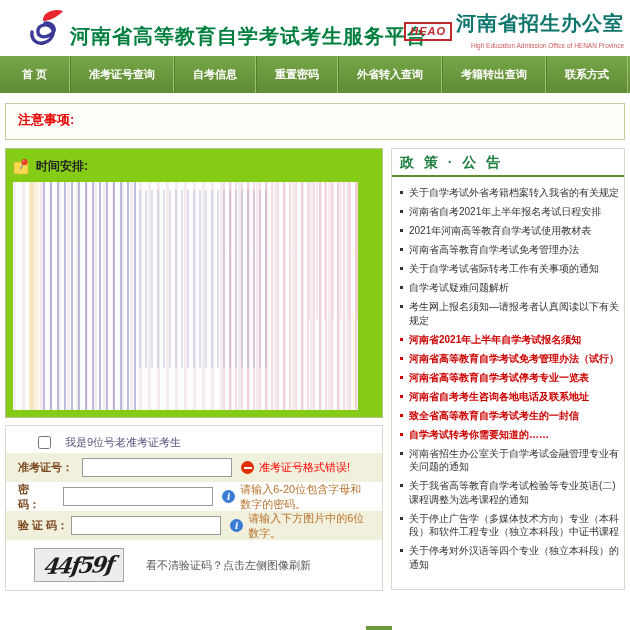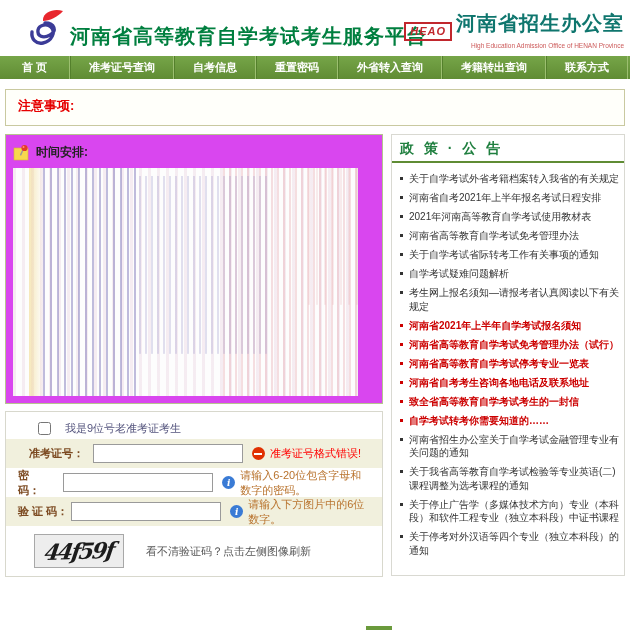--- a/index.html
+++ b/index.html
@@ -10,37 +10,37 @@
   .brand { position:absolute; left:28px; top:8px; display:flex; align-items:flex-end; }
   .brand svg { margin-right:6px; }
   .site-title { color:#007f3f; font-size:20px; font-weight:bold; letter-spacing:1px; }
   .org { position:absolute; right:6px; top:5px; text-align:right; }
   .org-top { display:flex; align-items:center; justify-content:flex-end; }
   .org-logo { border:2px solid #c1272d; color:#c1272d; font-weight:bold; font-style:italic; font-size:11px; letter-spacing:1px; padding:1px 4px; margin-right:4px; line-height:13px;margin-top:17px; }
   .org-name { color:#0f766e; font-size:20px; font-weight:700; letter-spacing:1px; }
   .org-sub { color:#cc5a5a; font-size:6.5px; margin-top:1px; }
 
   
-  .nav { height:23px; background:linear-gradient(#76a548,#608c34); display:flex; align-items:stretch; }
+  .nav { height:37px; background:linear-gradient(#76a548,#608c34); display:flex; align-items:stretch; }
   .nav-item { display:flex; align-items:center; padding:0 18px; color:#fff; font-size:11px; font-weight:bold; border-right:1px solid #9cbf70; border-left:1px solid #54802c; cursor:pointer; white-space:nowrap; }
   .nav-item:first-child { border-left:none; padding:0 22px; }
 
   
   .notice { margin:10px 5px 8px 5px; border:1px solid #c9c9a0; background:#fffffa; padding:7px 12px 6px 12px; }
   .notice-title { color:#e60000; font-size:13px; font-weight:bold; margin-bottom:4px; }
   .notice-item { color:#e60000; font-size:11px; font-weight:bold; line-height:19px; padding-left:12px; position:relative; }
   .notice-item::before { content:""; position:absolute; left:2px; top:7px; width:4px; height:4px; background:#e60000; }
 
   
   .main { display:flex; margin:0 5px; gap:8px; align-items:flex-start; }
   .left-col { width:378px; }
   .right-col { flex:1; }
 
   
-  .sched-panel { border:1px solid #b5c48e; background:#d946ef; padding:6px 24px 7px 7px; }
+  .sched-panel { border:1px solid #b5c48e; background:#84cc16; padding:6px 24px 7px 7px; }
   .sched-head { display:flex; align-items:center; height:22px; }
   .sched-title { font-size:12px; font-weight:bold; color:#222; margin-left:6px; }
   .sched-blur { margin-top:5px; height:228px; filter:blur(0.6px);
     background-color:#fdfdfd;
     background-image:
       linear-gradient(90deg, rgba(240,214,130,.55), rgba(240,214,130,0)),
       repeating-linear-gradient(90deg, rgba(116,108,180,.45) 0 2px, rgba(255,255,255,0) 2px 7px),
       repeating-linear-gradient(90deg, rgba(150,145,200,.28) 0 2px, rgba(255,255,255,0) 2px 6px),
       repeating-linear-gradient(90deg, rgba(226,150,158,.30) 0 2px, rgba(255,255,255,0) 2px 6px),
       repeating-linear-gradient(90deg, rgba(210,160,190,.18) 0 3px, rgba(255,255,255,0) 3px 9px),
@@ -48,21 +48,21 @@
     background-repeat:no-repeat;
     background-size: 14px 100%, 96px 100%, 130px 78%, 175px 100%, 100% 100%, 70px 60%;
     background-position: 16px 0, 30px 0, 126px 8px, 210px 0, 0 0, 295px 0; }
 
   
   .login-panel { margin-top:7px; border:1px solid #d8d8cd; background:#fff; padding:5px 0 8px 0; }
   .chk-row { display:flex; align-items:center; height:22px; padding-left:32px; }
   .chk-row input { width:13px; height:13px; margin-right:14px; }
   .chk-label { color:#55557e; font-size:11px; }
   .frow { display:flex; align-items:center; height:29px; padding:0 10px 0 12px; }
-  .frow.beige { background:#f1f0dd;justify-content:center; }
+  .frow.beige { background:#f1f0dd; }
   .flabel { width:64px; color:#7c4a21; font-size:11px; font-weight:bold; }
   .finput { width:150px; height:19px; border:1px solid #9a9a9a; background:#fff; margin-right:9px; font-size:12px; padding:0 3px; }
   .hint { font-size:11px; margin-left:5px; }
   .hint.err { color:#ff0000; }
   .hint.info { color:#b8722c; }
   .err-icon { width:13px; height:13px; border-radius:50%; background:#e03000; position:relative; flex:none; }
   .err-icon::after { content:""; position:absolute; left:2.5px; top:5.5px; width:8px; height:2px; background:#fff; }
   .info-icon { width:13px; height:13px; border-radius:50%; background:#3a7bd5; color:#fff; font-size:9px; font-weight:bold; font-style:italic; display:flex; align-items:center; justify-content:center; flex:none; font-family:"DejaVu Serif", serif; }
   .cap-row { display:flex; align-items:center; margin:8px 0 0 28px; }
   .captcha-box { width:90px; height:34px; border:1px solid #a8a8a8; background:#ededed; display:flex; align-items:center; justify-content:center; cursor:pointer; }

